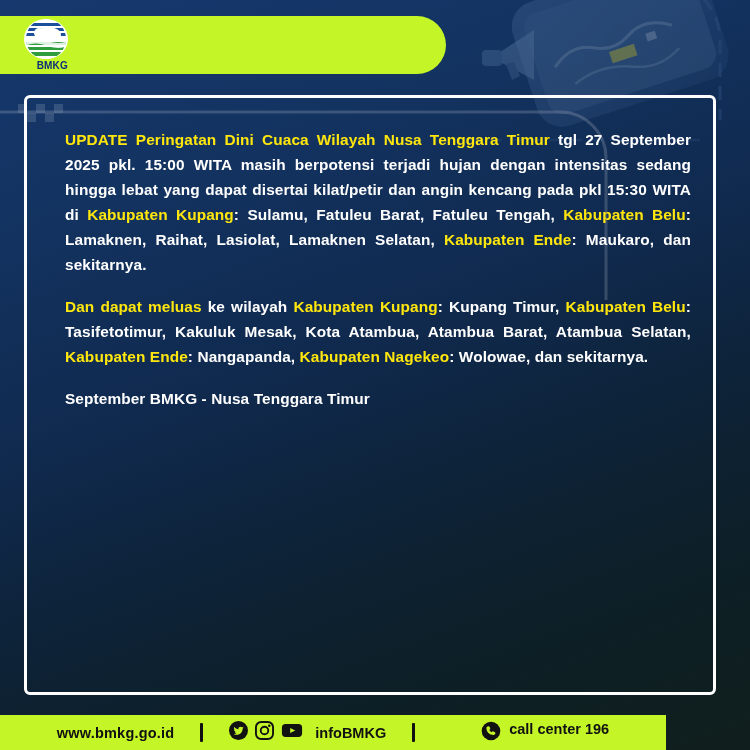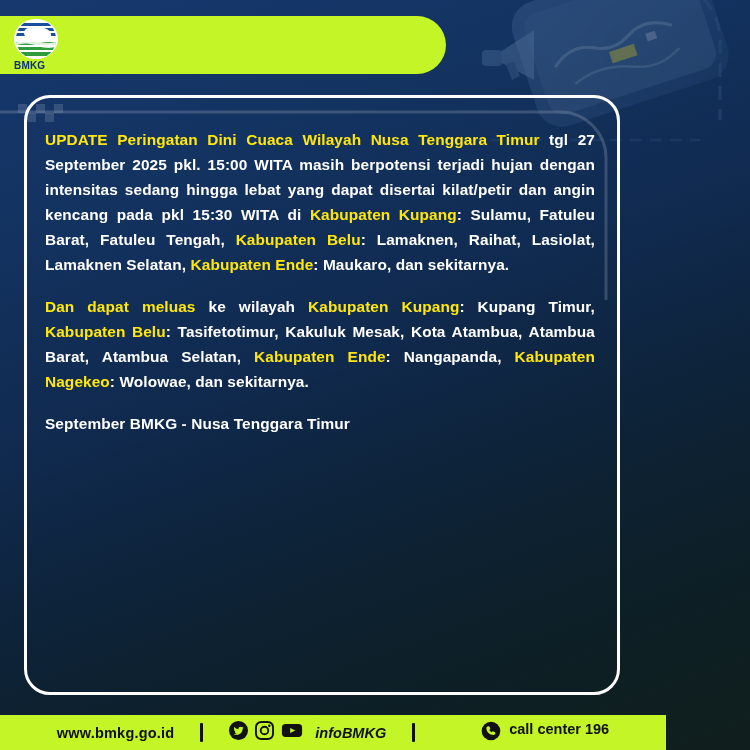--- a/index.html
+++ b/index.html
@@ -25,46 +25,46 @@
   .header-banner {
     position:absolute; left:0; top:16px;
     width:446px; height:58px;
     background:#c3f527;
     border-radius:0 29px 29px 0;
     display:flex; align-items:center;
     z-index:5;
   }
   .logo-wrap {
     width:54px; margin-left:14px;
-    display:flex; flex-direction:column; align-items:flex-start;
+    display:flex; flex-direction:column; align-items:flex-end;
   }
   .logo-circle {
     width:44px; height:40px; border-radius:50%;
     background:#ffffff; overflow:hidden; position:relative;
     display:block;
   }
   .logo-circle svg { display:block; }
   .logo-text {
     font-size:10px; font-weight:bold; color:#0b2f7a;
     letter-spacing:.2px; margin-top:1px;
   }
   .header-title {
     flex:1; text-align:center; padding-right:16px;
     color:#0a0a0a; font-weight:bold;
     font-size:15.5px; line-height:1.35; letter-spacing:.3px;
   }
 
   
   .card {
     position:absolute; left:24px; top:95px;
-    width:596px; height:600px;
+    width:692px; height:600px;
     border:3px solid #ffffff;
-    border-radius:26px;
+    border-radius:6px;
     z-index:4;
-    padding:30px 22px 0 18px;
+    padding:30px 22px 0 38px;
   }
   .body-text {
     color:#ffffff;
     font-size:15.4px;
     font-weight:bold;
     line-height:1.62;
     text-align:justify;
     letter-spacing:.1px;
   }
   .body-text p { margin:0 0 17px 0; }
@@ -81,21 +81,21 @@
     gap:0px; z-index:6;
   }
   .footer-site {
     color:#111; font-weight:bold; font-size:14.5px;
     letter-spacing:.2px;
   }
   .divider {
     width:3px; height:19px; background:#111;
     margin:0 26px; border-radius:1px;
   }
-  .social-group { display:flex; align-items:center; gap:7px;font-style:italic; }
+  .social-group { display:flex; align-items:center; gap:7px; }
   .social-group .lbl {
     color:#111; font-weight:bold; font-size:14.5px; margin-left:5px;
   }
   .call-group { display:flex; align-items:flex-start; gap:8px; margin-left:40px; }
   .call-group .lbl { color:#111; font-weight:bold; font-size:14.5px; }
   .ic { display:block; }
 </style>
 </head>
 <body>
 

